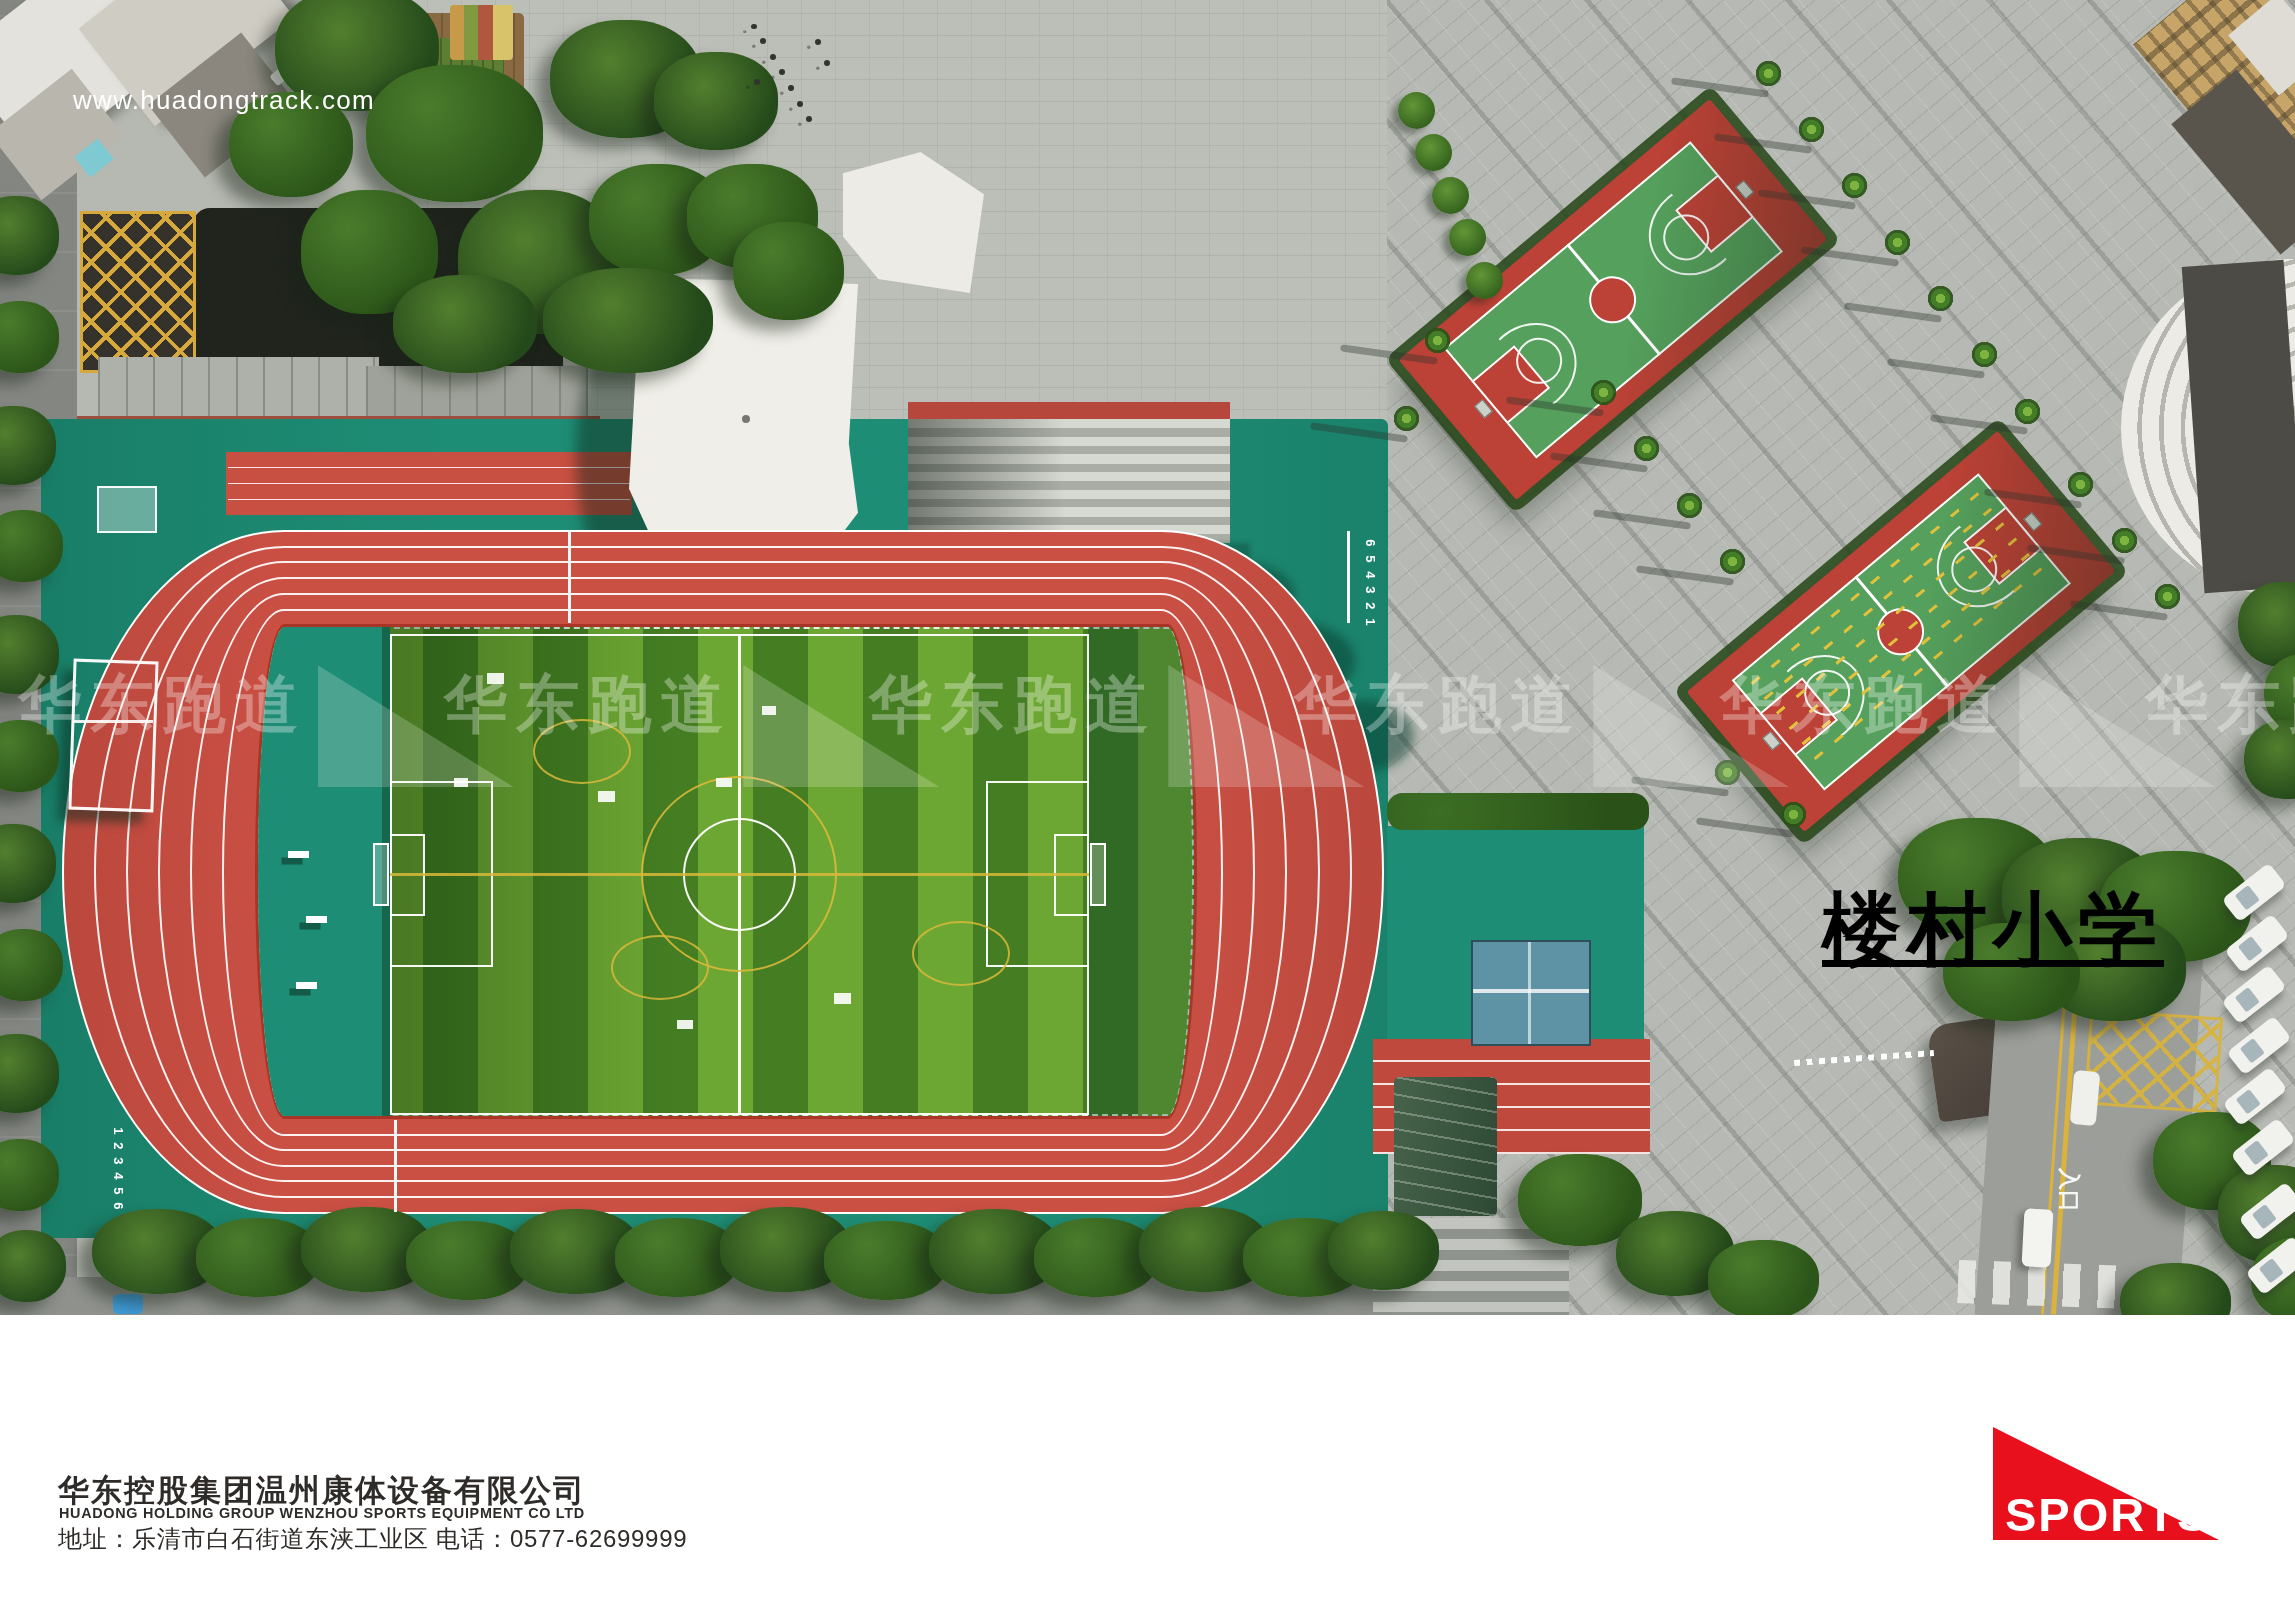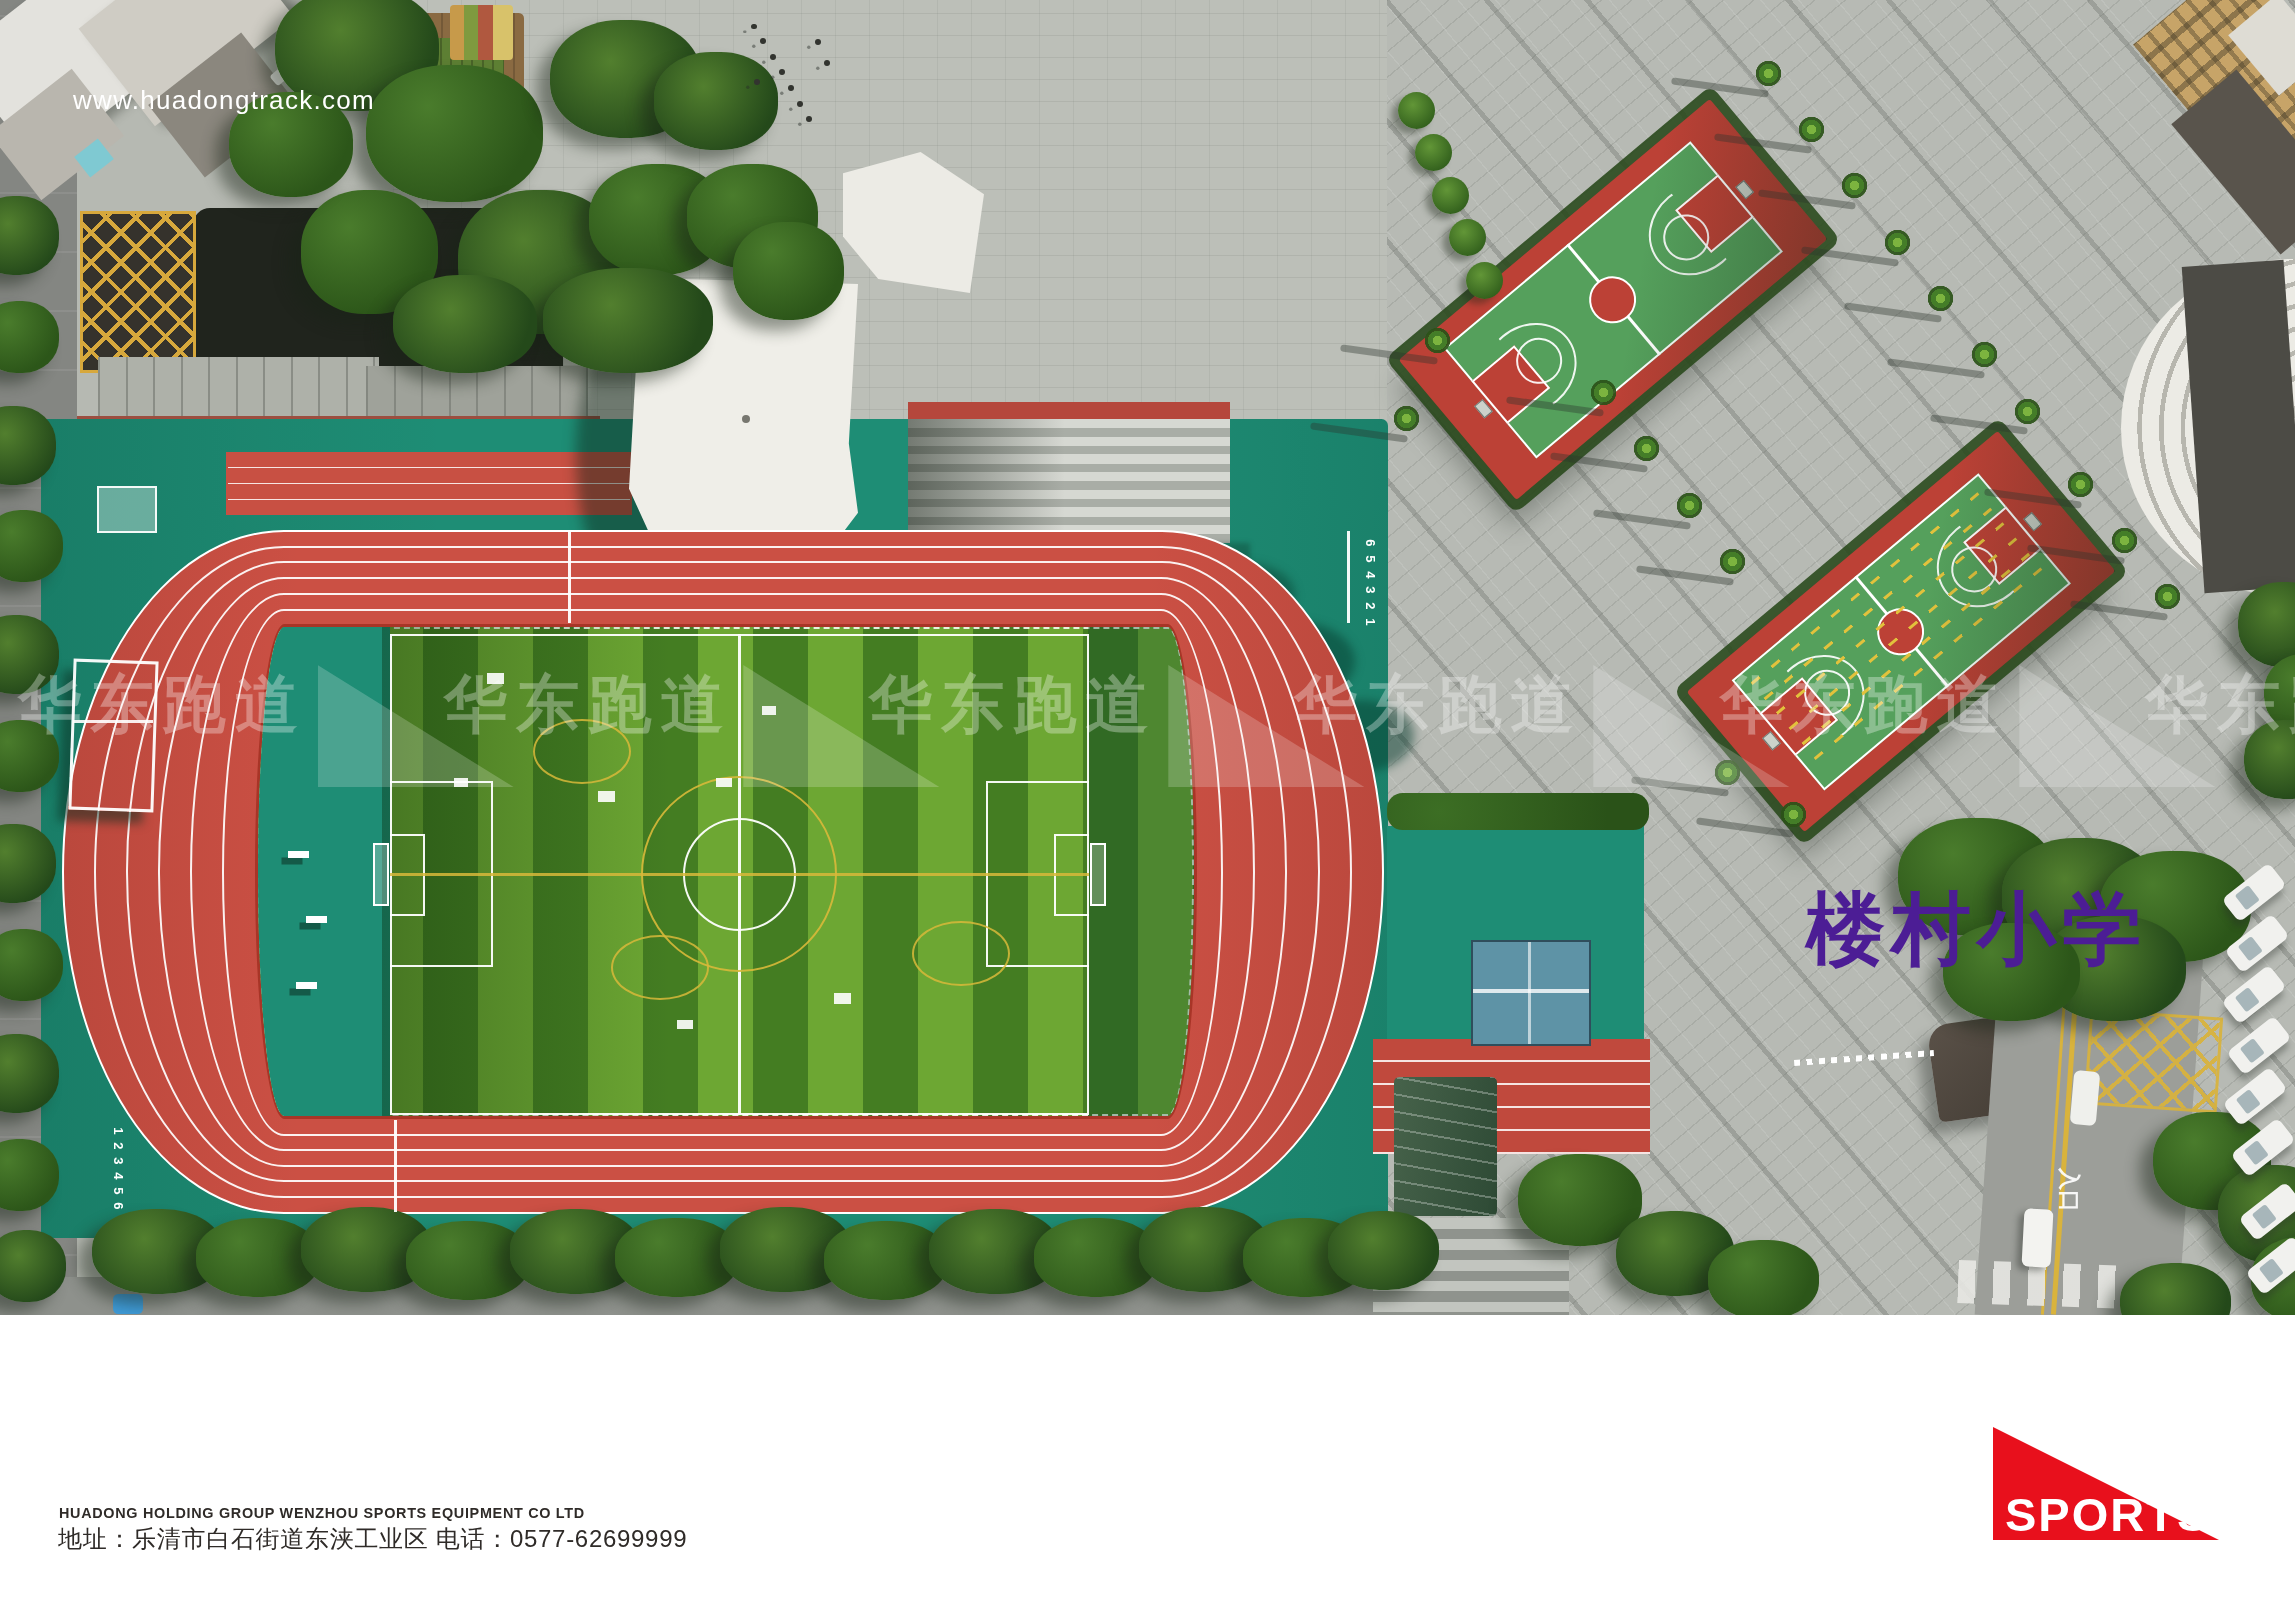--- a/index.html
+++ b/index.html
@@ -44,21 +44,21 @@
   .court .key{position:absolute;top:63px;width:56px;height:56px;background:#bc4136;border:2px solid #fff;box-sizing:border-box;}
   .court .ft{position:absolute;top:68px;width:46px;height:46px;border:2px solid rgba(255,255,255,.92);border-radius:50%;box-sizing:border-box;}
   .court .arc{position:absolute;top:48px;width:98px;height:86px;border:2px solid rgba(255,255,255,.9);border-radius:50%;box-sizing:border-box;}
   .court .hoop{position:absolute;top:84px;width:9.2px;height:14.4px;background:#ccd2ca;border:1.3px solid #6d7570;}
   .court .shade{position:absolute;inset:0;background:linear-gradient(140deg, transparent 55%, rgba(20,35,20,.34));}
   .ydash{position:absolute;left:55px;width:296px;height:2.6px;
          background:repeating-linear-gradient(90deg,#e2c23c 0 10.5px, transparent 10.5px 26px);}
 
   
   .url-mark{position:absolute;left:73px;top:85px;font-size:26px;color:#fff;letter-spacing:1.3px;z-index:50;}
-  .school-cn{position:absolute;right:147px;top:877px;font-size:79px;font-weight:bold;color:#4c1d95;letter-spacing:6.5px;z-index:50;white-space:nowrap;}
+  .school-cn{position:absolute;right:131px;top:877px;font-size:79px;font-weight:bold;color:#000000;letter-spacing:6.5px;z-index:50;white-space:nowrap;text-decoration:underline;}
   .school-en{position:absolute;right:145px;top:968px;font-size:54px;font-weight:400;color:#fff;letter-spacing:1.3px;z-index:50;white-space:nowrap;}
   .f-cn{position:absolute;left:58px;top:1470px;font-size:31px;font-weight:bold;color:#2f2b28;letter-spacing:2px;}
   .f-en{position:absolute;left:59px;top:1505px;font-size:14.4px;font-weight:bold;color:#2f2b28;letter-spacing:0.7px;}
   .f-ad{position:absolute;left:58px;top:1523px;font-size:24px;color:#2f2b28;letter-spacing:0.7px;}
   .logo-text{position:absolute;right:302px;top:1474px;font-size:71px;font-weight:bold;color:#403c39;letter-spacing:-2px;line-height:1;}
   .logo-tri{position:absolute;left:1993px;top:1427px;width:226px;height:113px;background:#e8101c;
             clip-path:polygon(0 0,0 100%,100% 100%);}
   .logo-accent{position:absolute;left:2005px;top:1491px;font-size:47px;font-weight:bold;color:#fff;letter-spacing:2px;line-height:1;}
   .entr{position:absolute;left:2047px;top:1175px;font-size:22px;font-weight:bold;color:rgba(255,255,255,.92);transform:rotate(90deg);z-index:8;}
 </style>
@@ -418,18 +418,19 @@
         </div>
         <div class="wm" style="left:2145px;">
           <span class="wm-text">华东跑道</span>
         </div>
       </div>
 
     <div class="url-mark">www.huadongtrack.com</div>
     <div class="school-cn">楼村小学</div>
   </div>
 
+  <div class="f-cn">华东控股集团温州康体设备有限公司</div>
   <div class="f-en">HUADONG HOLDING GROUP WENZHOU SPORTS EQUIPMENT CO LTD</div>
   <div class="f-ad">地址：乐清市白石街道东浃工业区  电话：0577-62699999</div>
   <div class="logo-tri"></div>
   <div class="logo-accent">SPORTS</div>
 </div>
 
 
 </body></html>

